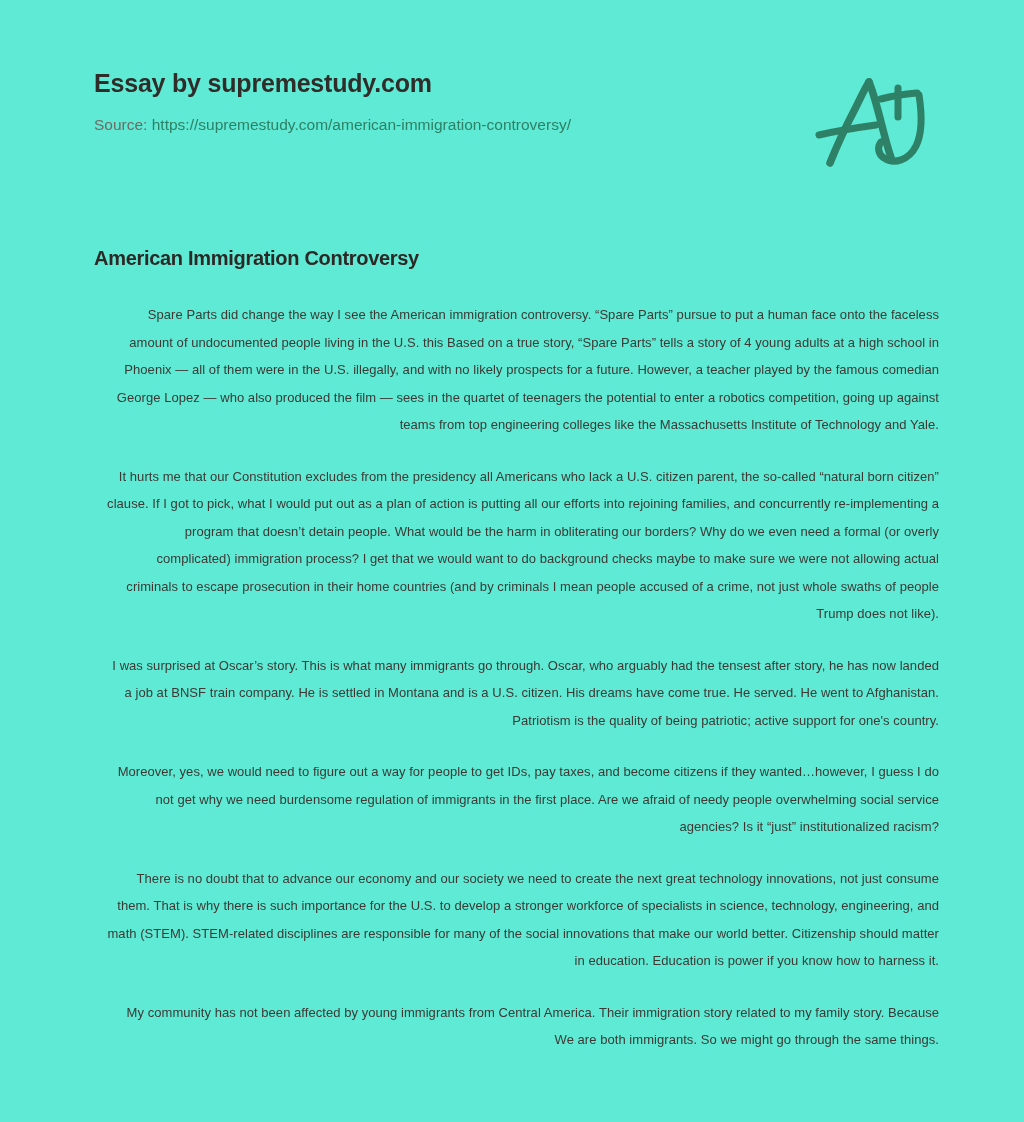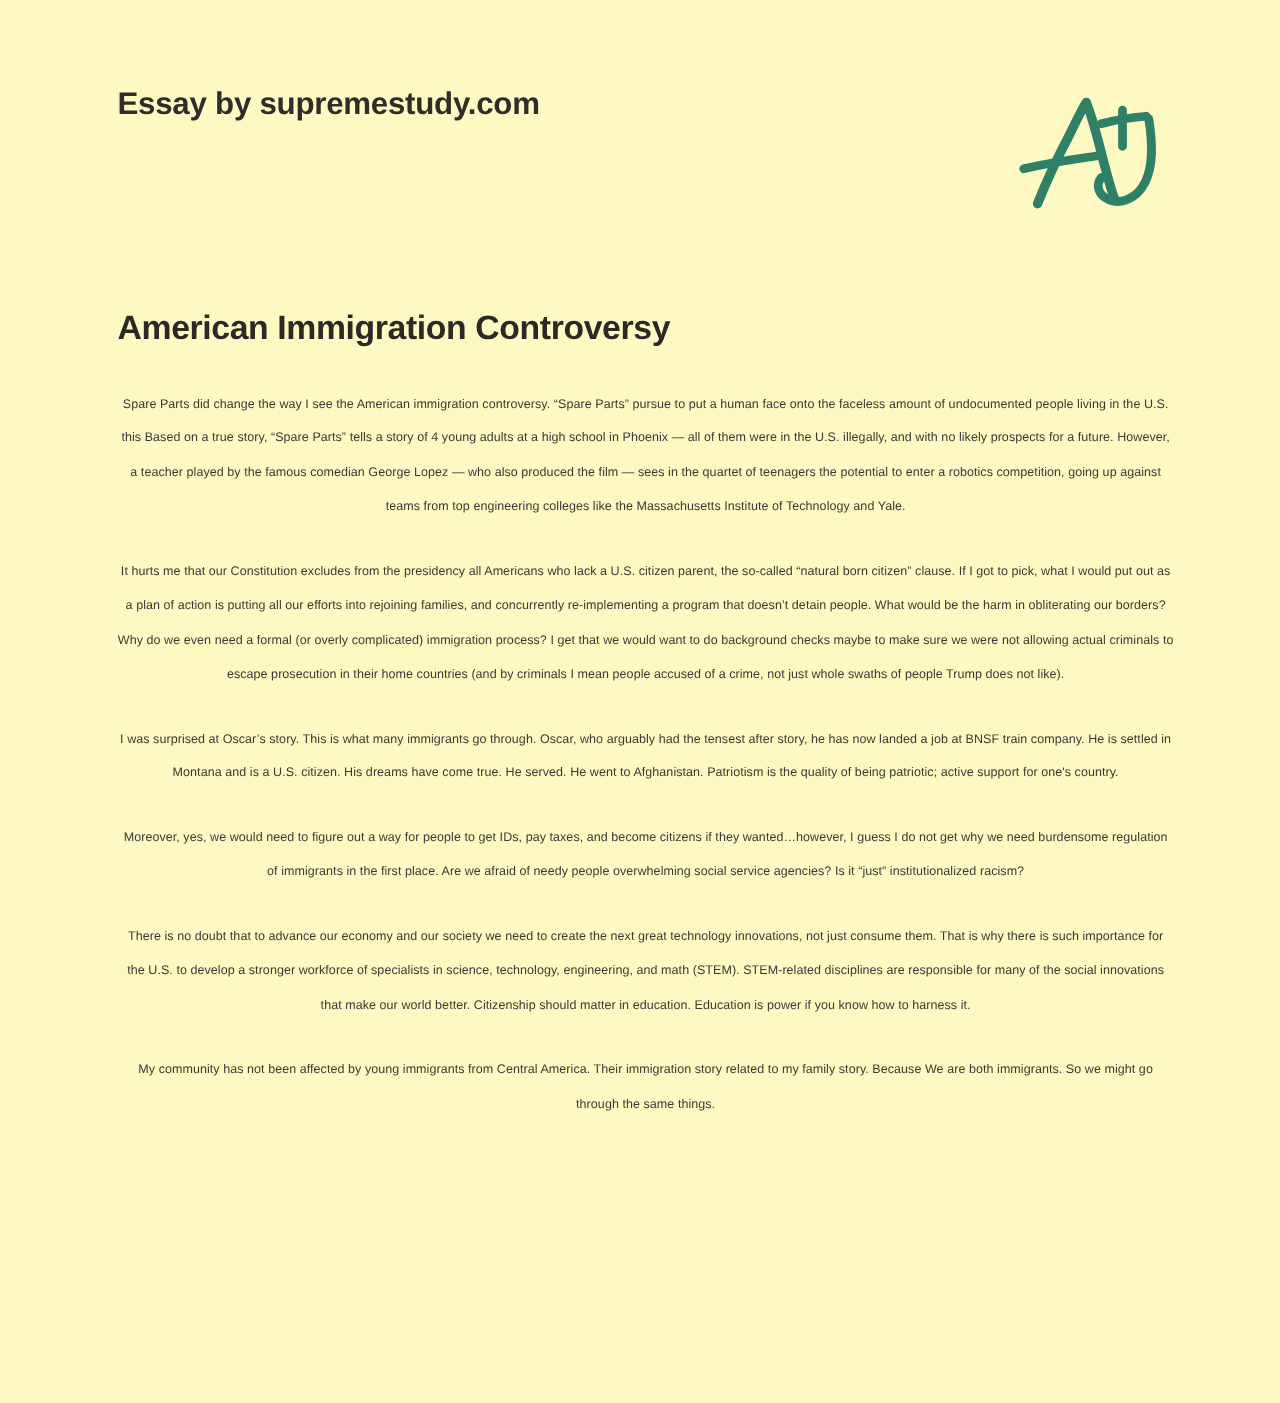--- a/index.html
+++ b/index.html
@@ -13,21 +13,21 @@
     background: #fdf8f0;
     font-family: "Liberation Sans", sans-serif;
     color: #3a3633;
     overflow: hidden;
   }
 
   .page {
     position: relative;
     width: 1024px;
     height: 1122px;
-    background: #fef9c3;
+    background: #5eead4;
     box-sizing: border-box;
   }
 
   
   .header {
     position: absolute;
     left: 0;
     top: 0;
     width: 1024px;
     height: 200px;
@@ -79,51 +79,55 @@
 
   
   .article {
     position: absolute;
     left: 94px;
     top: 246px;
     width: 845px;
   }
 
   .article-title {
-    font-size: 27px;
+    font-size: 20px;
     font-weight: bold;
     color: #2b2825;
     letter-spacing: -0.3px;
     margin: 0 0 30px 0;
     line-height: 1.25;
   }
 
   .article-body p {
-    margin: 0 0 24px 0;
-    font-size: 10px;
+    margin: 0 0 24px 13px;
+    font-size: 13px;
     line-height: 27.5px;
     color: #3c3935;
-    text-align: center;
+    text-align: right;
     letter-spacing: 0.05px;
   }
 
   .article-body p:last-child {
     margin-bottom: 0;
   }
 </style>
 </head>
 <body>
 
 <div class="page">
 
   <div class="header">
 
     <div class="brand-block">
       <div class="brand-title">Essay by supremestudy.com</div>
 
+      <div class="source-line">
+        <span>Source:</span>
+        <a class="source-link" href="#">https://supremestudy.com/american-immigration-controversy/</a>
+      </div>
     </div>
 
     <div class="logo">
       <svg viewBox="0 0 130 112" xmlns="http://www.w3.org/2000/svg" fill="none" stroke="#2e8066" stroke-linecap="round" stroke-linejoin="round">
 
         <path d="M24 101 C30 86, 40 64, 50 45 C55 35, 59 26, 63 20" stroke-width="7.5"></path>
 
         <path d="M63 20 C68 32, 72 48, 76 64 C80 79, 83 91, 86 98" stroke-width="7.5"></path>
 
         <path d="M13 73 C26 70, 48 66, 70 63" stroke-width="7"></path>

